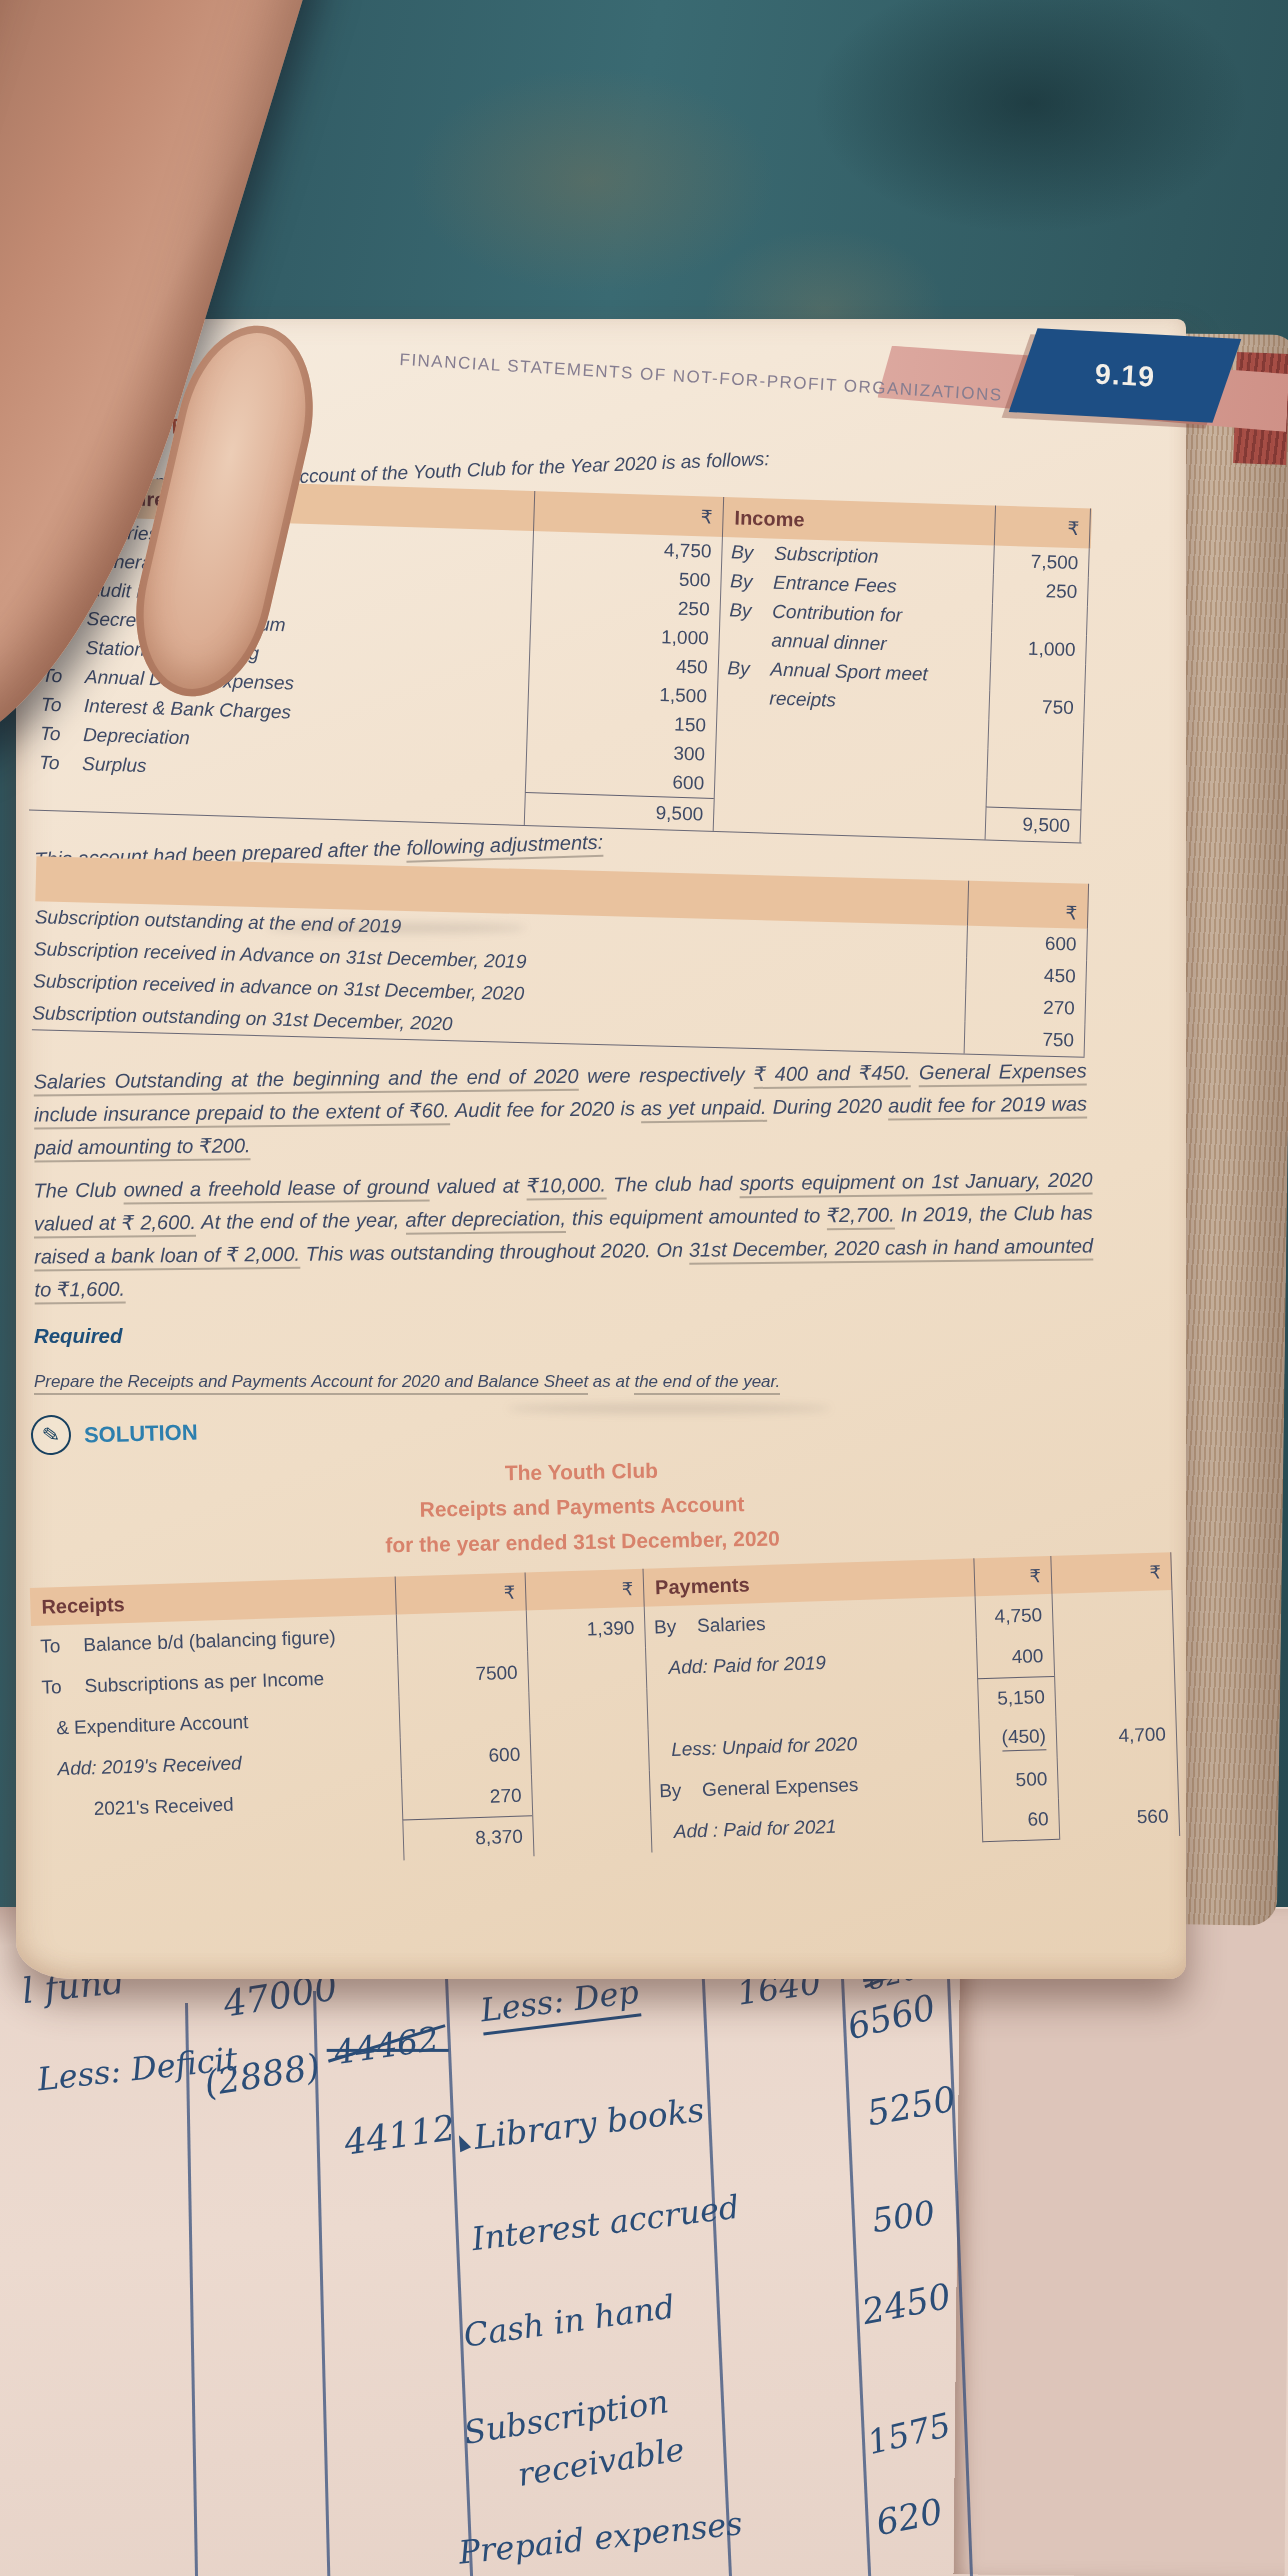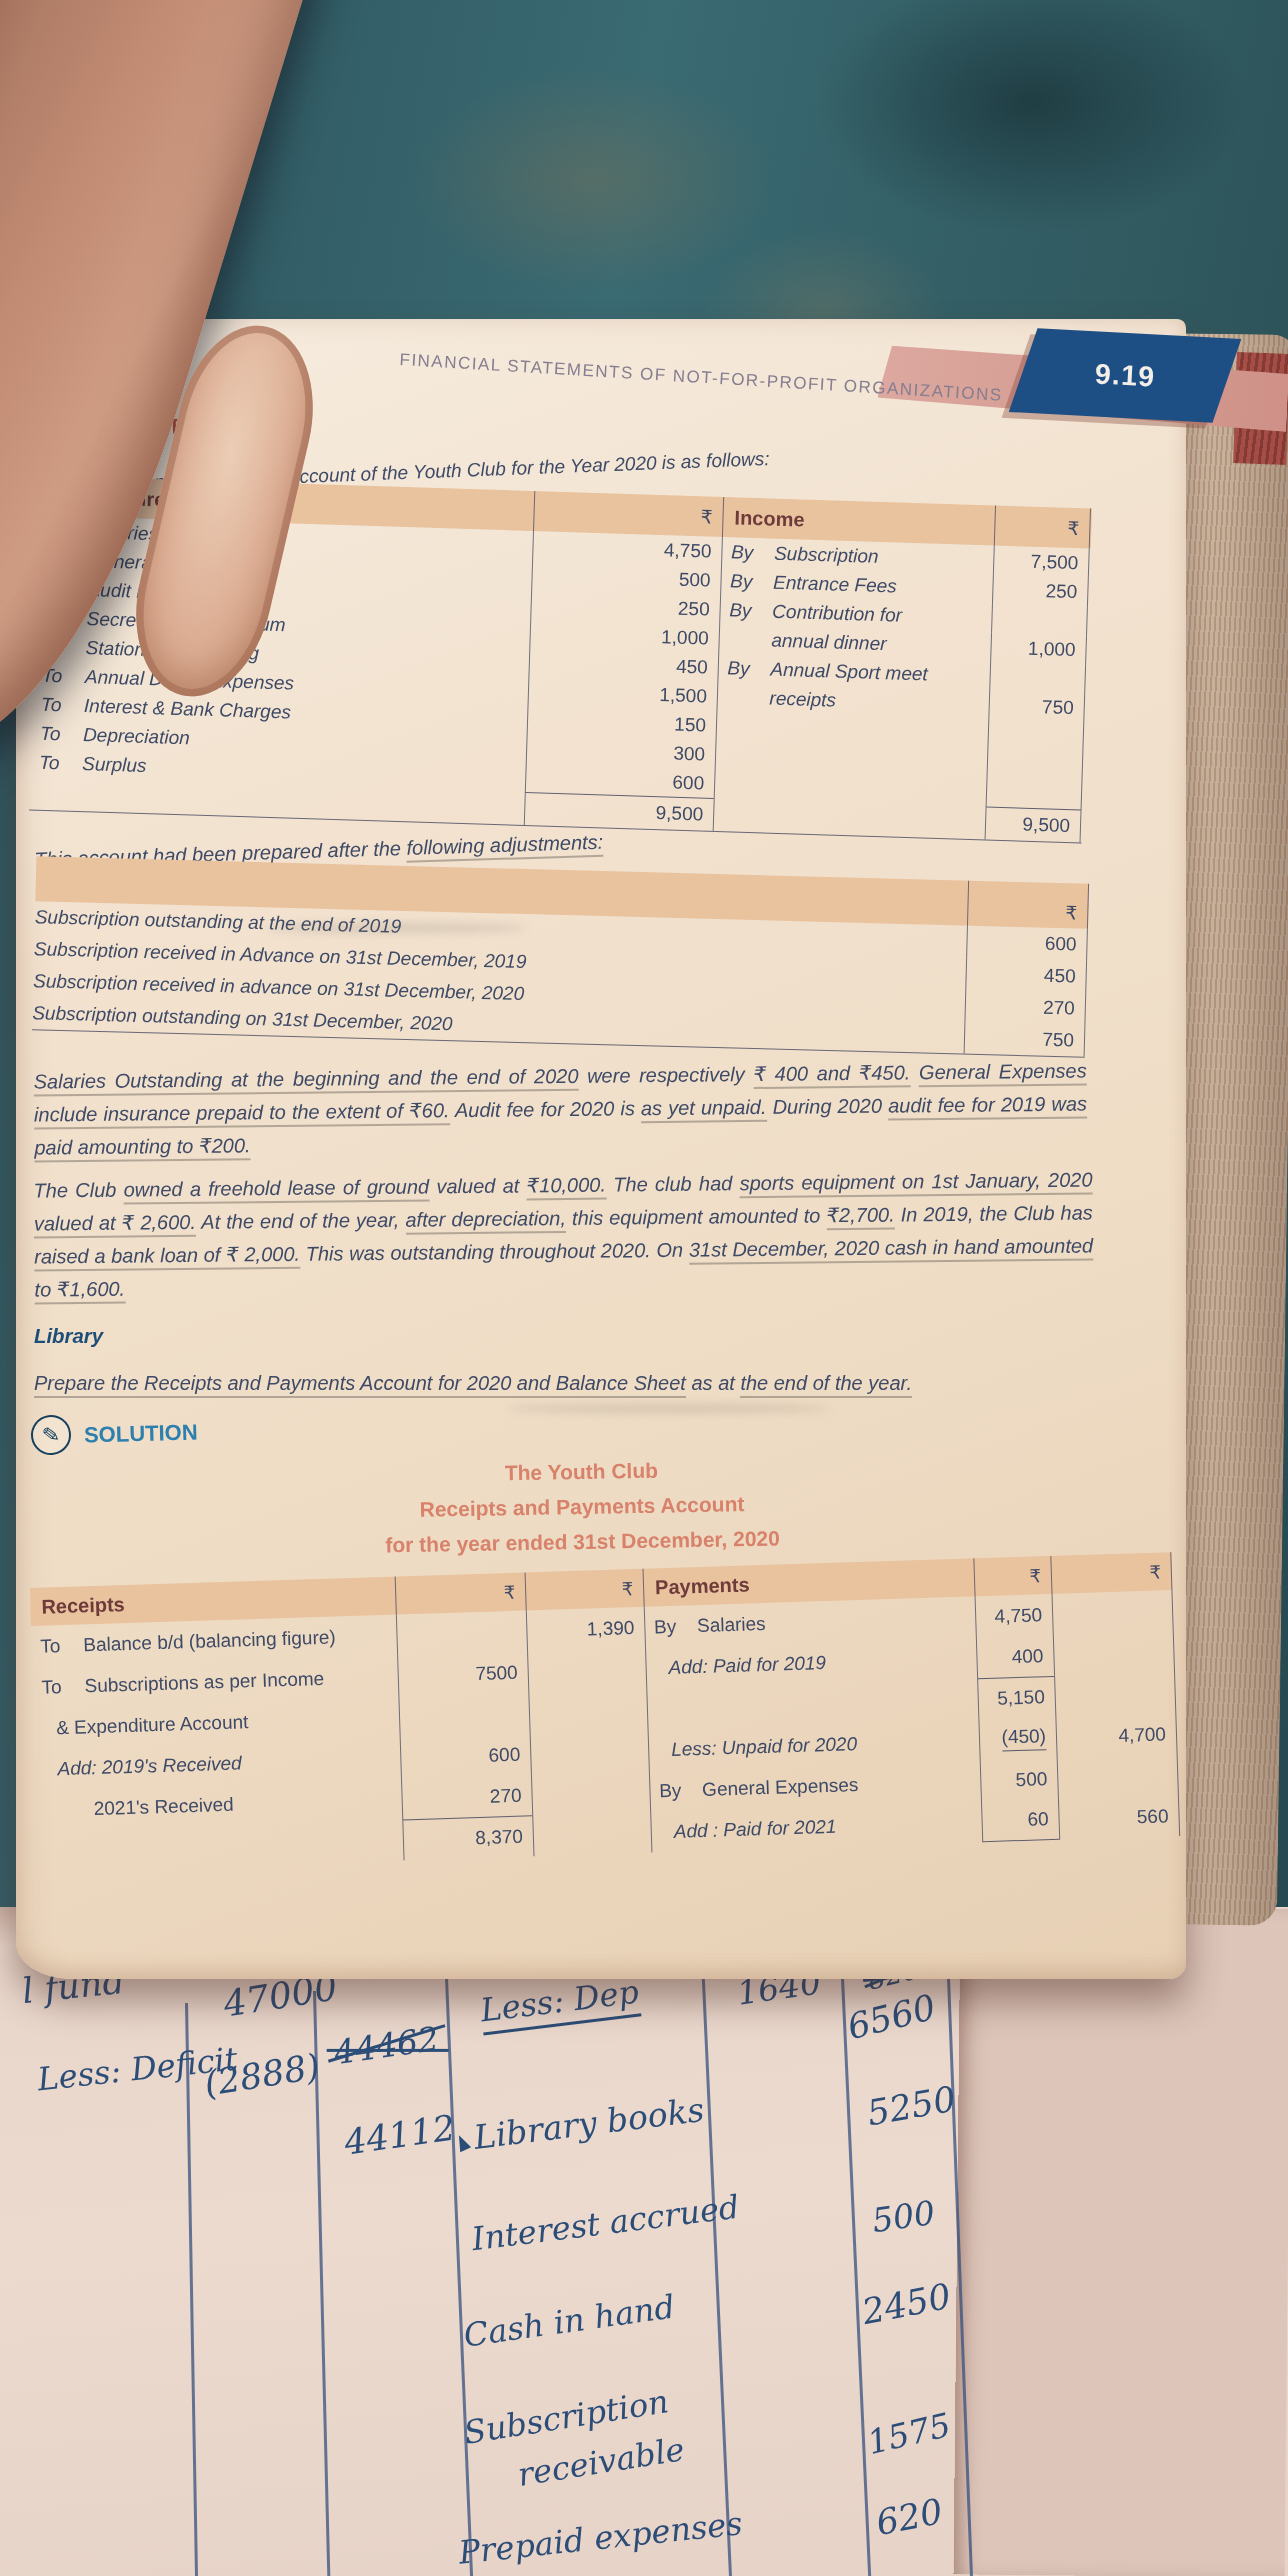--- a/index.html
+++ b/index.html
@@ -307,22 +307,22 @@
     </div>
     <div class="trow adj-row adj-last">
       <div class="cell w-al">Subscription outstanding on 31st December, 2020</div>
       <div class="cell w-aa vr vrr num">750</div>
     </div>
   </div>
 
   <div class="abs print ital" style="left:34px;top:1060px;width:1053px;font-size:20px;line-height:33px;text-align:justify;transform:rotate(-.6deg);"><span class="u">Salaries Outstanding at the beginning and the end of 2020</span><span> were respectively </span><span class="u">₹ 400 and ₹450.</span><span> </span><span class="u">General Expenses include insurance prepaid to the extent of ₹60.</span><span> Audit fee for 2020 is </span><span class="u">as yet unpaid.</span><span> During 2020 </span><span class="u">audit fee for 2019 was paid amounting to ₹200.</span></div>
   <div class="abs print ital" style="left:34px;top:1169px;width:1059px;font-size:20px;line-height:33px;text-align:justify;transform:rotate(-.6deg);"><span>The Club </span><span class="u">owned a freehold lease of ground</span><span> valued at </span><span class="u">₹10,000.</span><span> The club had </span><span class="u">sports equipment on 1st January, 2020 valued at ₹ 2,600.</span><span> At the end of the year, </span><span class="u">after depreciation,</span><span> this equipment amounted to </span><span class="u">₹2,700.</span><span> In 2019, the Club has </span><span class="u">raised a bank loan of ₹ 2,000.</span><span> This was outstanding throughout 2020. On </span><span class="u">31st December, 2020 cash in hand amounted to ₹1,600.</span></div>
 
-  <div class="abs ital" style="left:34px;top:1325px;font-size:20.4px;font-weight:bold;color:#1d4e79;">Library</div>
-  <div class="abs print ital" style="left:34px;top:1372px;width:1053px;font-size:20px;"><span class="u">Prepare the Receipts and Payments Account for 2020 and Balance Sheet</span><span> as at </span><span class="u">the end of the year.</span></div>
+  <div class="abs ital" style="left:34px;top:1325px;font-size:20.4px;font-weight:bold;color:#1d4e79;">Required</div>
+  <div class="abs print ital" style="left:34px;top:1372px;width:1053px;font-size:17px;"><span class="u">Prepare the Receipts and Payments Account for 2020 and Balance Sheet</span><span> as at </span><span class="u">the end of the year.</span></div>
 
   <div class="abs circle-icon" style="left:31px;top:1415px;border-color:#17405f;color:#17405f;transform:rotate(-8deg);">
       <span>✎</span>
     </div>
   <div class="abs" style="left:84px;top:1421px;font-size:22px;font-weight:bold;color:#2d7fae;transform:rotate(-1.5deg);">SOLUTION</div>
 
   <div class="abs salmon-title" style="left:124px;top:1454px;width:916px;transform:rotate(-1deg);">
     <div>The Youth Club</div>
     <div>Receipts and Payments Account</div>
     <div>for the year ended 31st December, 2020</div>

